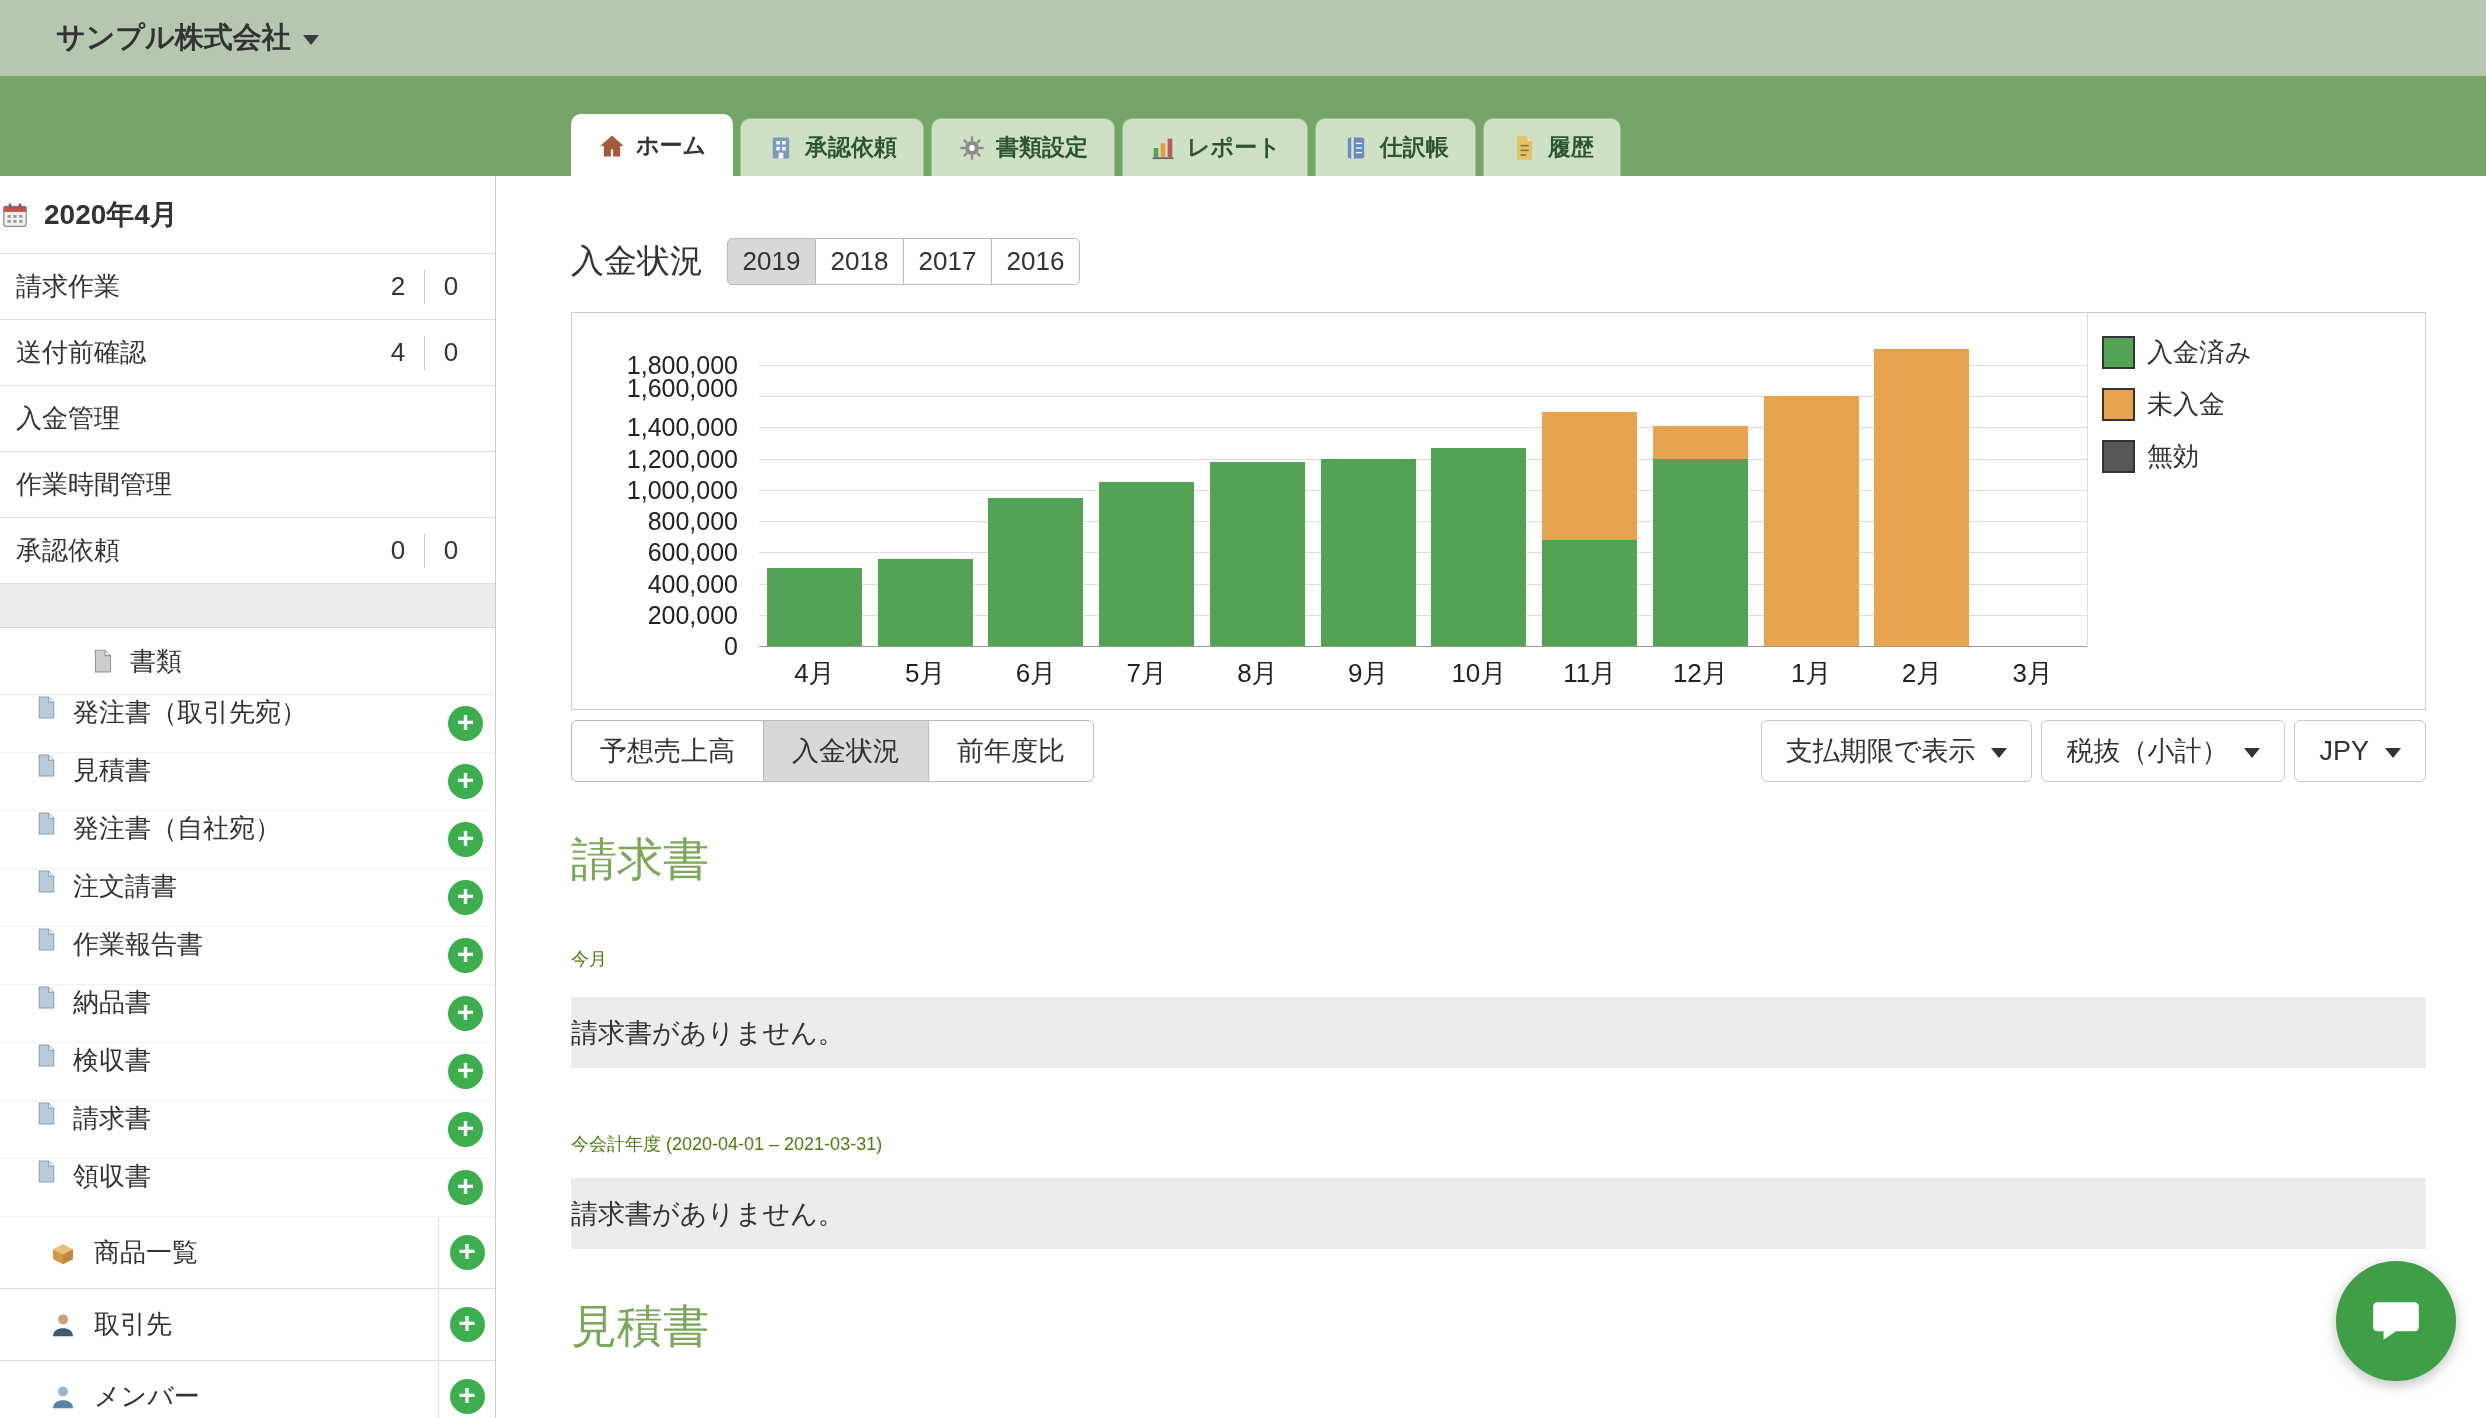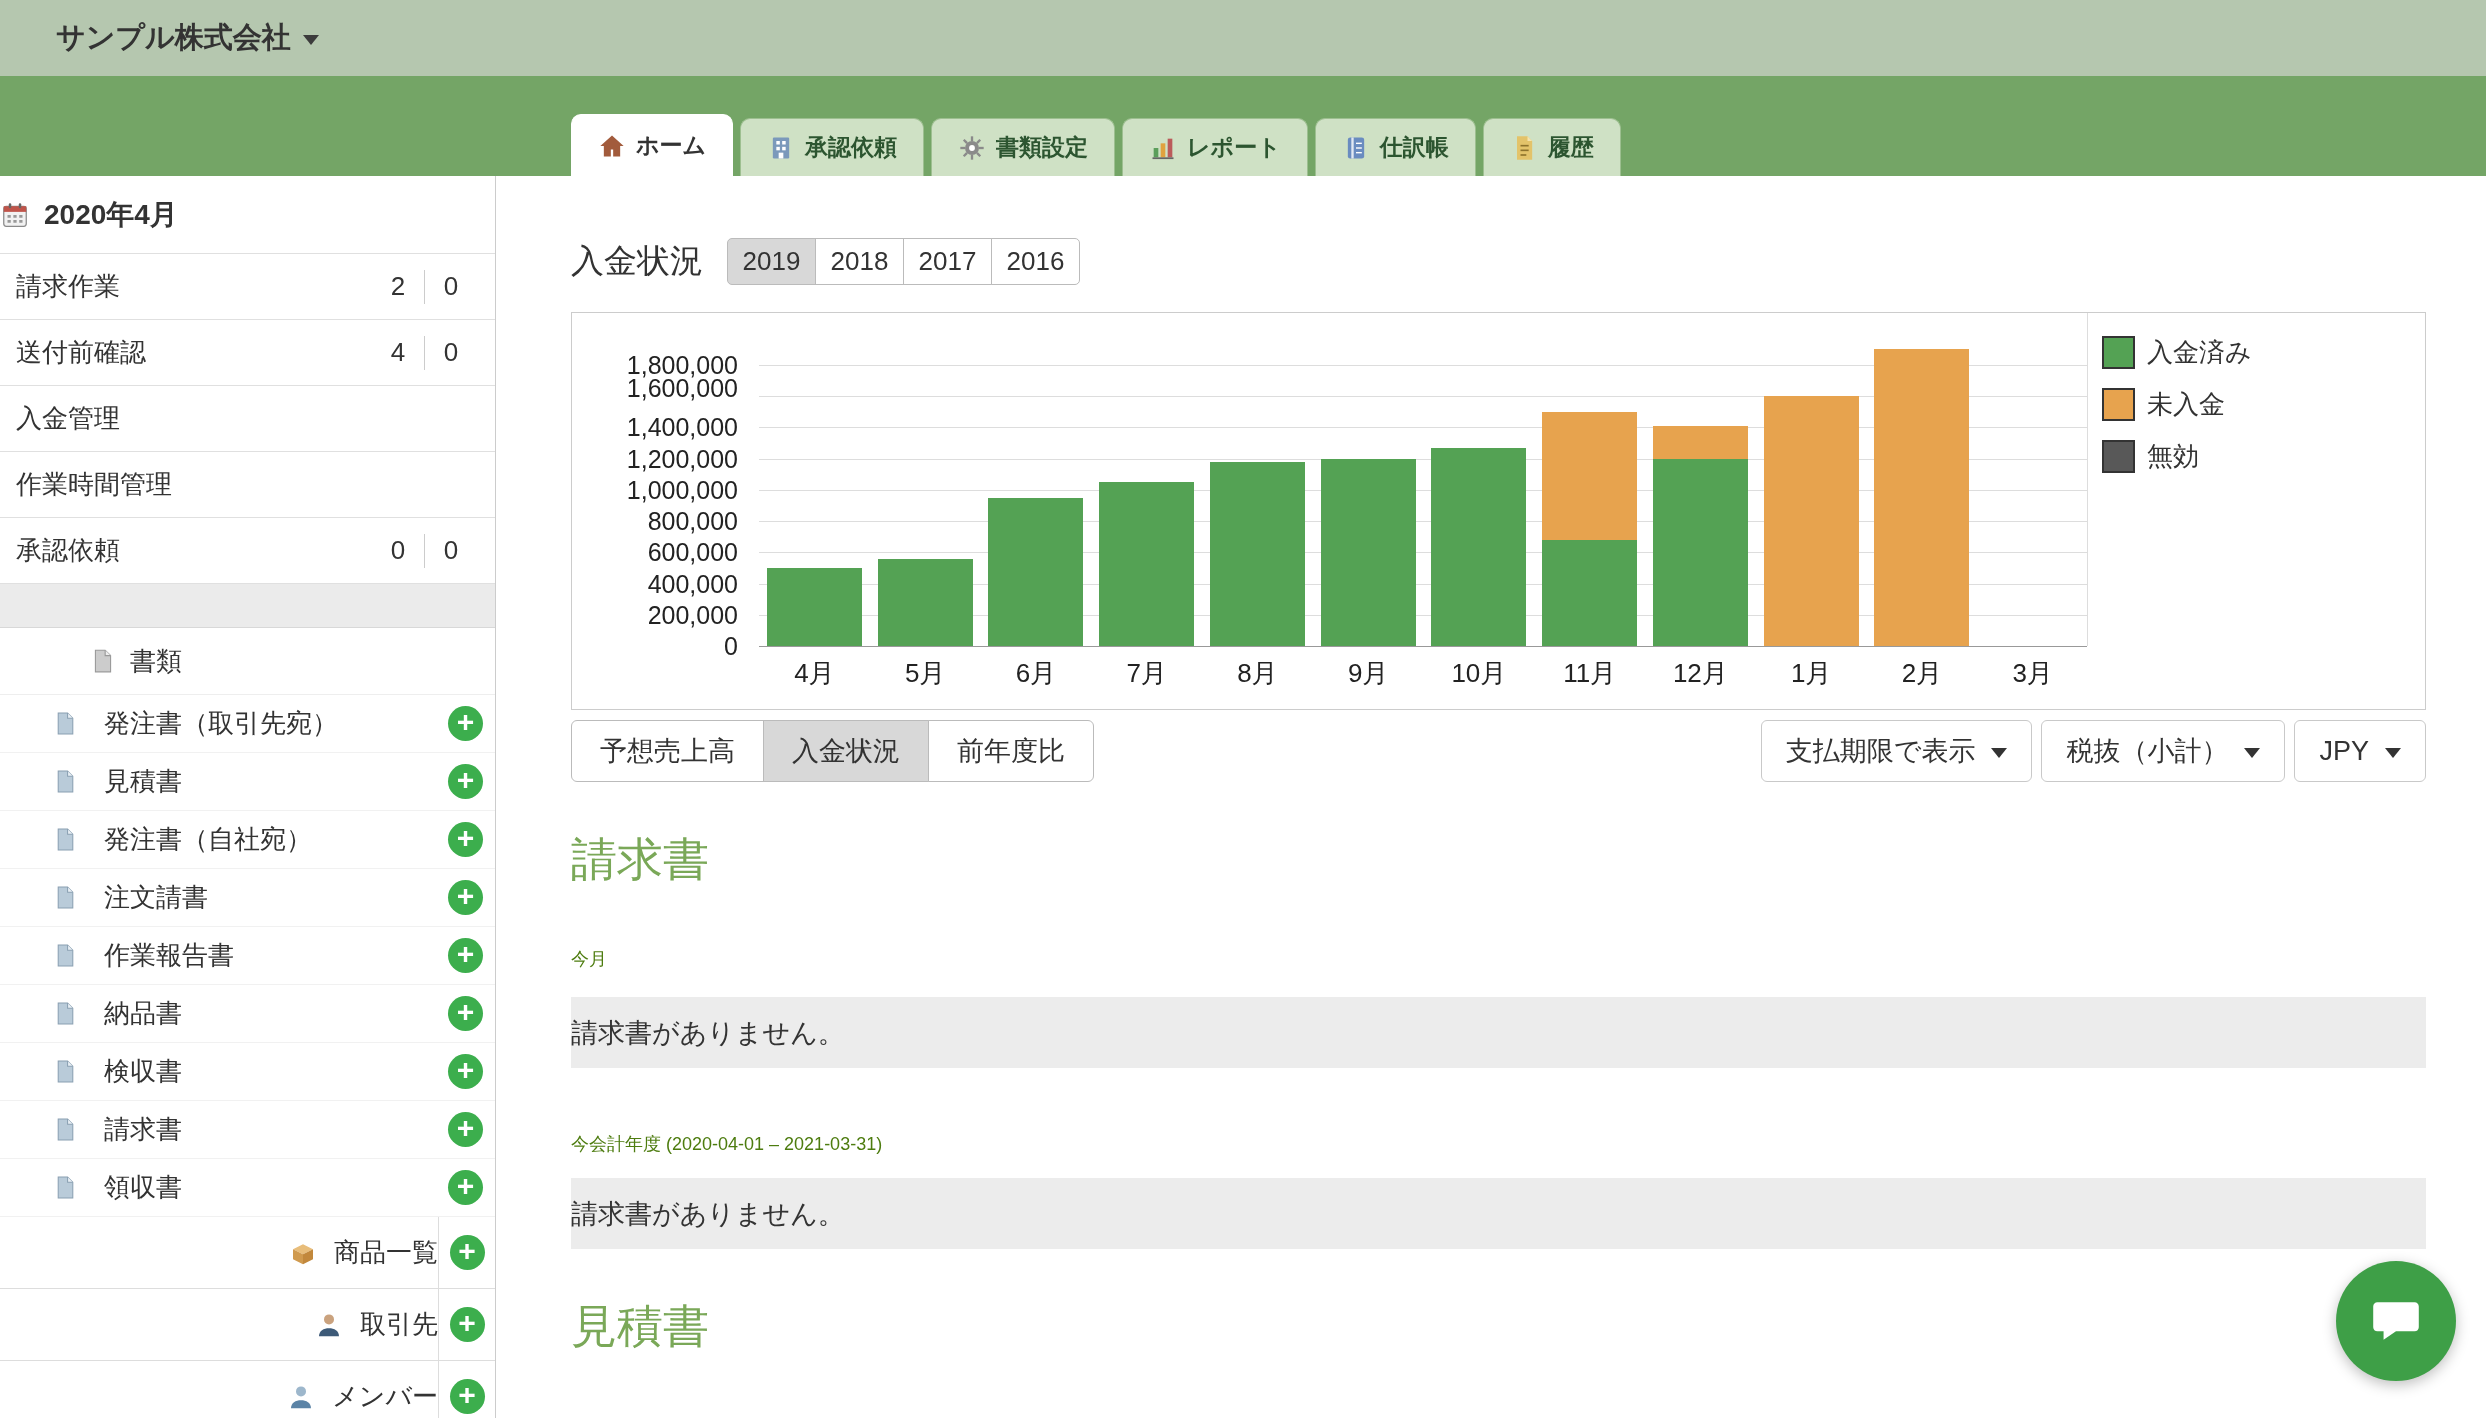--- a/index.html
+++ b/index.html
@@ -48,28 +48,28 @@
   .task-label { flex:1; }
   .counts { display:flex; align-items:center; margin-right:18px; }
   .count-cell { width:52px; text-align:center; font-size:26px; }
   .count-sep { width:1px; height:34px; background:#ccc; }
   .side-strip { height:44px; background:#ebebeb; border-bottom:1px solid #d8d8d8; }
   .docs-header {
     height:67px; display:flex; align-items:center; gap:14px; padding-left:90px;
     border-bottom:1px solid #eee; font-size:26px; cursor:pointer;
   }
   .doc-item {
-    height:58px; display:flex; align-items:center; gap:26px; padding-left:53px;
+    height:58px; display:flex; align-items:flex-start; gap:14px; padding-left:34px;
     border-bottom:1px solid #f1f1f1; font-size:26px; position:relative; cursor:pointer;
   }
   .bottom-item {
     height:72px; display:flex; align-items:stretch;
     border-bottom:1px solid #ddd; font-size:26px; cursor:pointer;
   }
-  .bottom-item .bi-label { flex:1; display:flex; align-items:center; gap:16px; padding-left:48px;justify-content:flex-end; }
+  .bottom-item .bi-label { flex:1; display:flex; align-items:center; gap:16px; padding-left:48px; }
   .plus-cell { width:57px; border-left:1px solid #ddd; display:flex; align-items:center; justify-content:center; }
   .plus {
     width:35px; height:35px; border-radius:50%; background:#3cae4d; color:#fff;
     display:flex; align-items:center; justify-content:center;
     font-size:30px; font-weight:bold; line-height:1; cursor:pointer; flex:none;
   }
   .plus::before { content:"+"; margin-top:-3px; }
   .doc-item .plus { position:absolute; right:12px; top:11px; }
 
   

